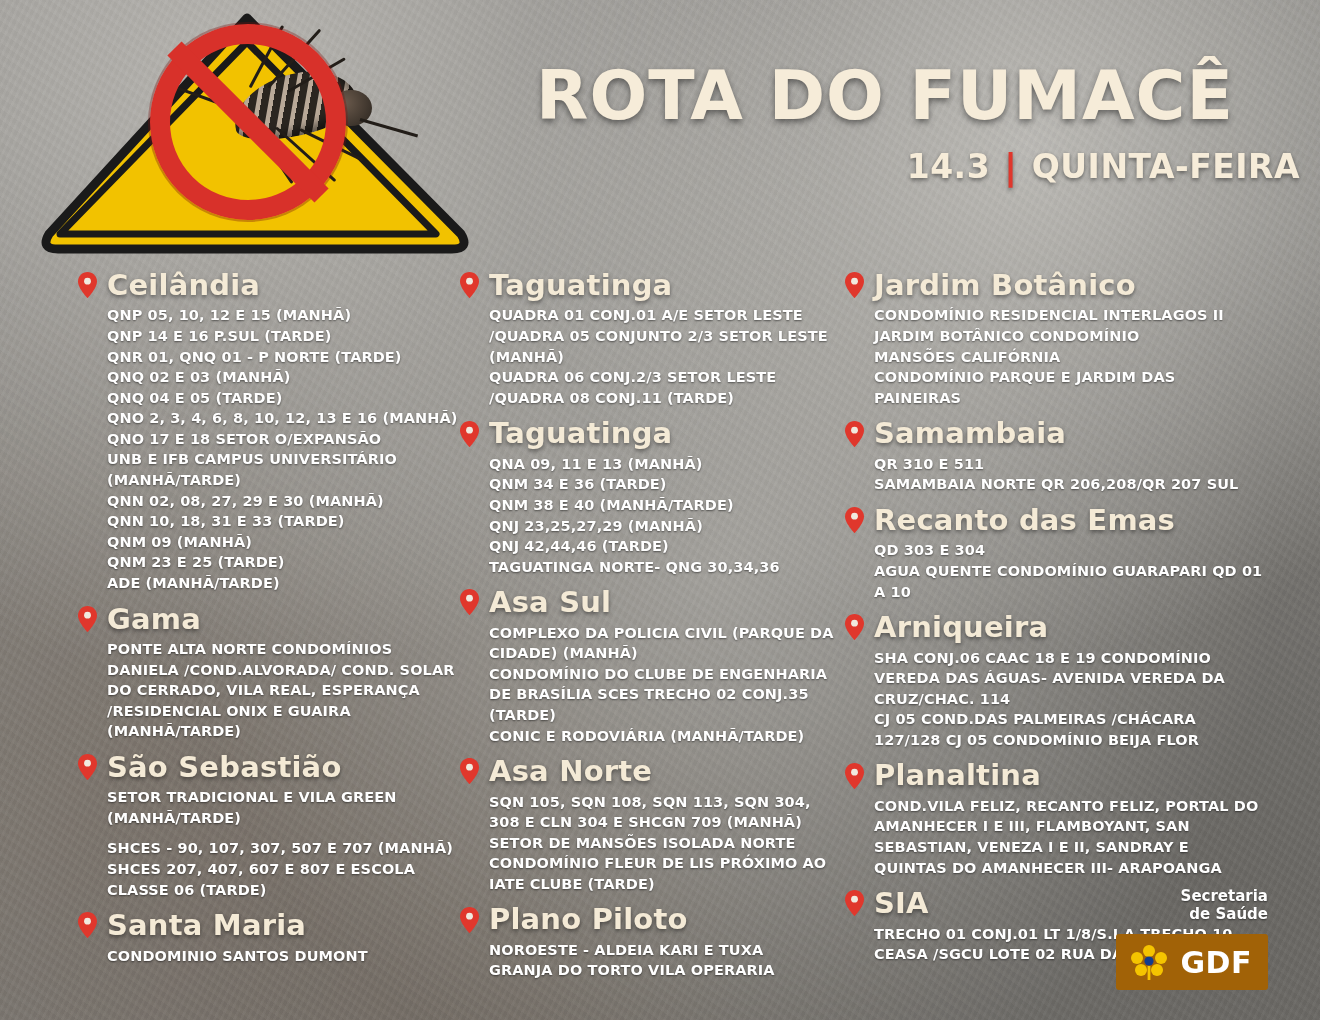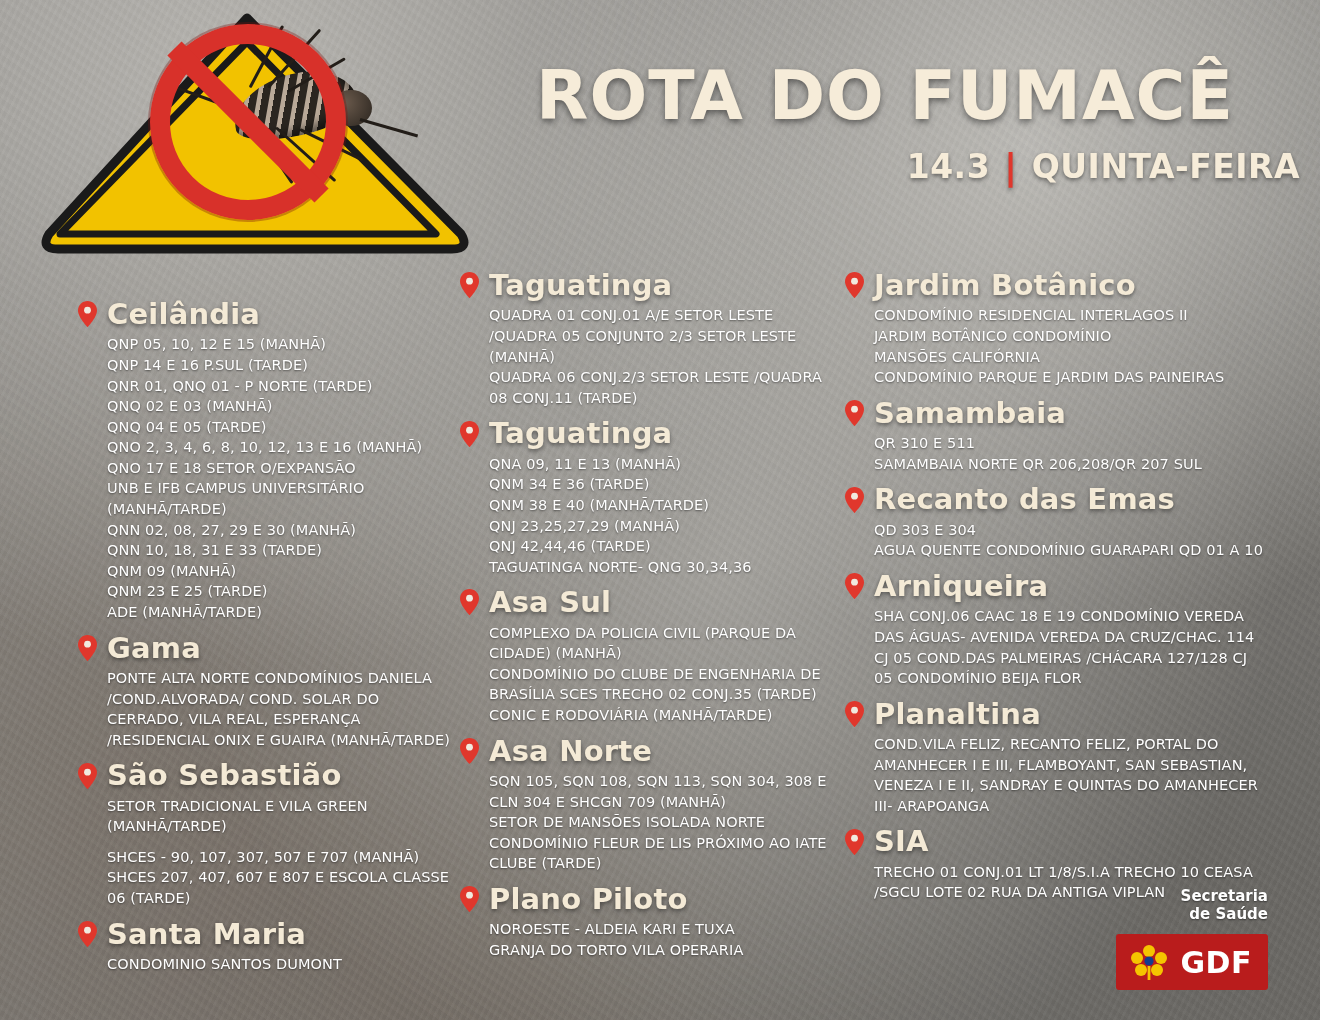--- a/index.html
+++ b/index.html
@@ -171,21 +171,21 @@
     position: absolute;
     top: 270px;
     left: 0;
     width: 1320px;
     height: 740px;
     display: flex;
     padding: 0 40px 0 78px;
     gap: 0;
   }
   .col { width: 380px; }
-  .col.c1 { width: 382px; margin-top: 29px; }
+  .col.c1 { width: 382px; }
   .col.c2 { width: 385px; }
   .col.c3 { width: 420px; }
 
   .region { margin-bottom: 10px; }
 
   .region-head {
     display: flex;
     align-items: center;
     gap: 10px;
     margin-bottom: 5px;
@@ -204,21 +204,21 @@
     font-size: 29px;
     color: #f4ead6;
     letter-spacing: .2px;
     text-shadow: 0 2px 4px rgba(0,0,0,.45);
     line-height: 1.05;
   }
 
   .region-body {
     padding-left: 29px;
     font-family: "DejaVu Sans", sans-serif;
-    font-weight: 400;
+    font-weight: 700;
     font-size: 14.5px;
     line-height: 1.42;
     color: #ffffff;
     text-shadow: 0 1px 2px rgba(0,0,0,.5);
     letter-spacing: .1px;
   }
   .region-body div { white-space: normal; }
 
   
   .footer {
@@ -234,21 +234,21 @@
     font-size: 15px;
     color: #ffffff;
     line-height: 1.25;
     text-shadow: 0 1px 2px rgba(0,0,0,.5);
     margin-bottom: 10px;
   }
   .gdf-badge {
     display: inline-flex;
     align-items: center;
     gap: 10px;
-    background: #b91c1c;
+    background: #a16207;
     padding: 8px 16px 8px 12px;
     border-radius: 3px;
   }
   .gdf-mark {
     width: 42px; height: 40px;
     position: relative;
   }
   .gdf-text {
     font-family: "DejaVu Sans", sans-serif;
     font-weight: 800;

